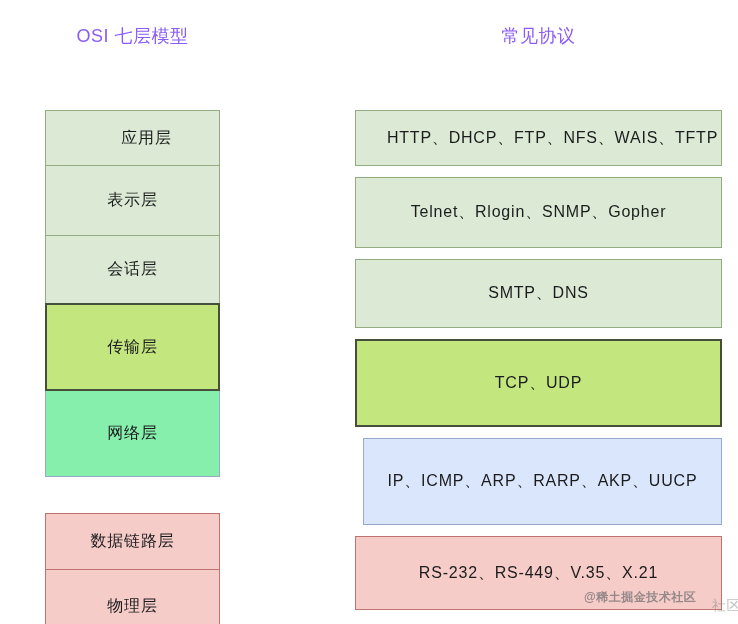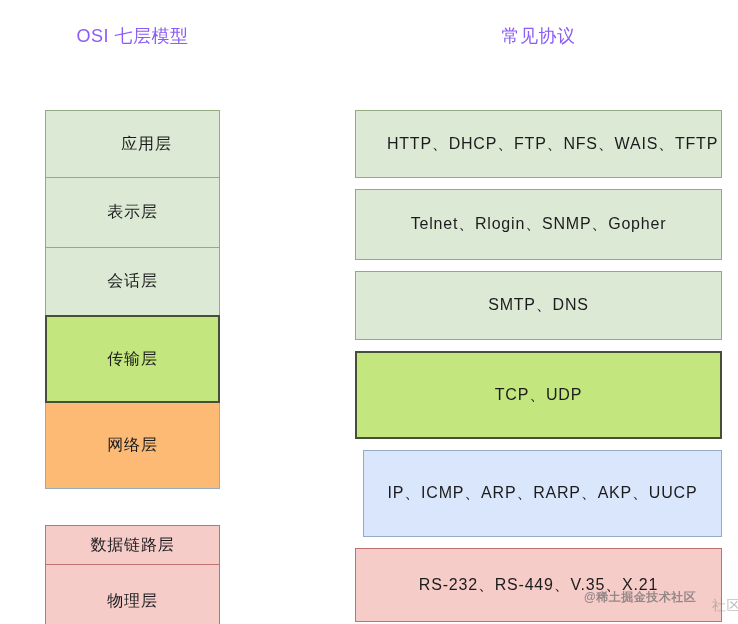--- a/index.html
+++ b/index.html
@@ -69,22 +69,22 @@
     position:absolute;
     left:712px;
     top:597px;
     font-size:14px;
     color:rgba(130,130,132,0.5);
     letter-spacing:0.5px;
     white-space:nowrap;
     z-index:4;
   }
   
-  .r1{height:68px;padding-left:28px;} .r2{height:71px;} .r3{height:69px;}
-  .r4{height:88px;} .r5{height:87px;} .r6{height:40px;margin-top:36px;} .r7{height:74px;}
+  .r1{height:56px;padding-left:28px;} .r2{height:71px;} .r3{height:69px;}
+  .r4{height:88px;} .r5{height:87px;} .r6{height:57px;margin-top:36px;} .r7{height:74px;}
 </style>
 </head>
 <body>
 
 <div class="page">
 
   <div class="col-header header-left">OSI 七层模型</div>
   <div class="col-header header-right">常见协议</div>
 
   <div class="stack stack-left">
@@ -93,21 +93,21 @@
       </div>
     <div class="box r2" style="background-color: rgb(220, 234, 213); border-color: rgb(147, 171, 128);">
         <span class="layer-label">表示层</span>
       </div>
     <div class="box r3" style="background-color: rgb(220, 234, 213); border-color: rgb(147, 171, 128);">
         <span class="layer-label">会话层</span>
       </div>
     <div class="box r4 emph" style="background-color: rgb(195, 230, 126); border-color: rgb(69, 79, 57);">
         <span class="layer-label">传输层</span>
       </div>
-    <div class="box r5" style="background-color: #fdba74; border-color: rgb(149, 169, 201);">
+    <div class="box r5" style="background-color: #86efac; border-color: rgb(149, 169, 201);">
         <span class="layer-label">网络层</span>
       </div>
     <div class="box r6" style="background-color: rgb(246, 204, 200); border-color: rgb(192, 115, 110);">
         <span class="layer-label">数据链路层</span>
       </div>
     <div class="box r7" style="background-color: rgb(246, 204, 200); border-color: rgb(192, 115, 110);">
         <span class="layer-label">物理层</span>
       </div>
   </div>
 

